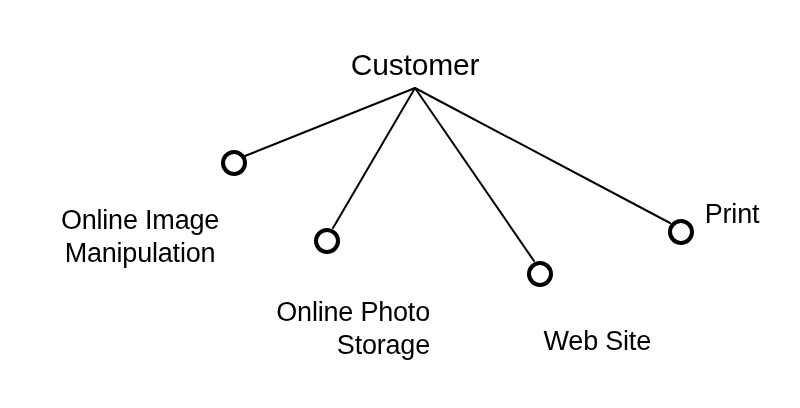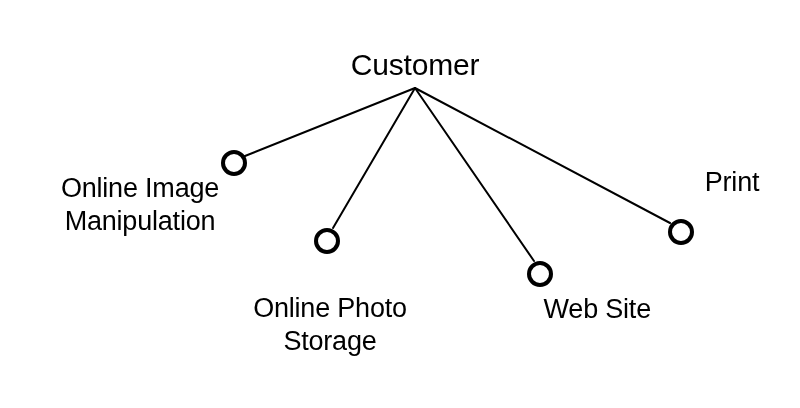--- a/index.html
+++ b/index.html
@@ -26,20 +26,21 @@
   .node-label {
     position: absolute;
     color: #000000;
     font-family: "Liberation Sans", sans-serif;
     font-size: 27px;
     line-height: 33px;
     letter-spacing: -0.2px;
     white-space: pre-line;
     text-align: center;
     user-select: none;
+    margin-top: 32px;
   }
   .hub-label {
     position: absolute;
     color: #000000;
     font-family: "Liberation Sans", sans-serif;
     font-size: 30px;
     line-height: 34px;
     letter-spacing: -0.2px;
     white-space: nowrap;
     text-align: center;
@@ -64,20 +65,20 @@
       <circle cx="540" cy="274" r="11" fill="#ffffff" stroke="#000000" stroke-width="4"></circle>
       <circle cx="681" cy="232" r="11" fill="#ffffff" stroke="#000000" stroke-width="4"></circle>
     </g>
   </svg>
 
   <div class="hub-label" style="left:0; top:48px; width:830px;">Customer</div>
 
   <div class="node-label" style="left:40px; top:172px; width:200px;">Online Image
 Manipulation</div>
 
-  <div class="node-label" style="left:230px; top:292px; width:200px;">Online Photo
+  <div class="node-label" style="left:230px; top:264px; width:200px;text-align:right;">Online Photo
 Storage</div>
 
   <div class="node-label" style="left:491px; top:293px; width:160px;text-align:right;">Web Site</div>
 
   <div class="node-label" style="left:672px; top:166px; width:120px;">Print</div>
 
 </div>
 
 </body></html>

